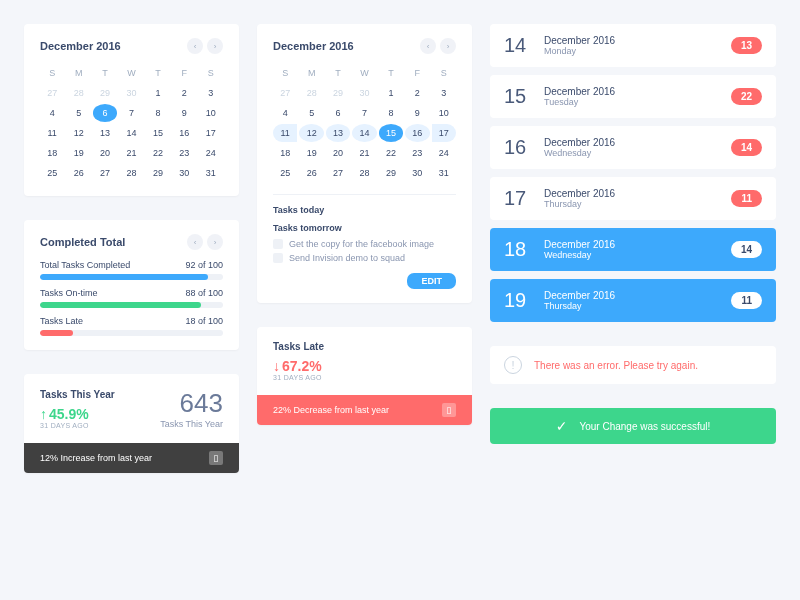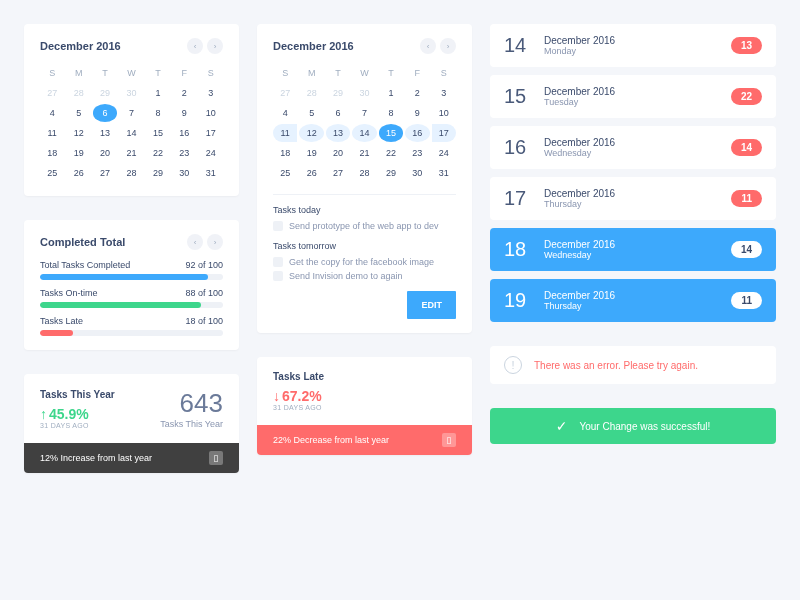--- a/index.html
+++ b/index.html
@@ -13,24 +13,24 @@
 .cal-grid{display:grid;grid-template-columns:repeat(7,1fr);gap:2px;text-align:center}
 .cal-grid .dh{font-size:9px;color:#a0aec0;padding:4px 0}
 .cal-grid .d{font-size:9px;color:#3a4a6b;padding:4px 0;border-radius:50%}
 .cal-grid .d.mute{color:#cbd5e0}
 .cal-grid .d.sel{background:#3da9fc;color:#fff}
 .cal-grid .row-sel{background:#e6f2ff}
 .cal-grid .row-sel.first{border-radius:10px 0 0 10px}
 .cal-grid .row-sel.last{border-radius:0 10px 10px 0}
 .tasks-sec{margin-top:12px;border-top:1px solid #eef1f6;padding-top:10px}
 .tgrp{margin-bottom:8px}
-.tgrp h5{font-size:9px;color:#3a4a6b;font-weight:400;margin-bottom:4px}
+.tgrp h5{font-size:9px;color:#3a4a6b;font-weight:700;margin-bottom:4px}
 .titem{display:flex;align-items:center;gap:6px;font-size:9px;color:#8a96b0;padding:2px 0}
 .titem .cb{width:10px;height:10px;background:#eef1f6;border-radius:2px;flex-shrink:0}
-.edit-btn{background:#3da9fc;color:#fff;border:none;padding:9px 14px;font-size:9px;font-weight:600;border-radius:1px;float:right;cursor:pointer}
+.edit-btn{background:#3da9fc;color:#fff;border:none;padding:3px 14px;font-size:9px;font-weight:600;border-radius:7px;float:right;cursor:pointer}
 .prog-hdr{display:flex;justify-content:space-between;font-size:9px;color:#3a4a6b;margin:8px 0 4px}
 .prog-bar{height:6px;background:#eef1f6;border-radius:3px;overflow:hidden}
 .prog-fill{height:100%;border-radius:3px}
 .stat-card{padding:0;overflow:hidden}
 .stat-top{padding:14px 16px;display:flex;justify-content:space-between;align-items:flex-end}
 .stat-left h5{font-size:10px;color:#3a4a6b;font-weight:600;margin-bottom:6px}
 .pct{font-size:14px;font-weight:600;display:flex;align-items:center;gap:2px}
 .pct.up{color:#3dd68c}.pct.dn{color:#ff6b6b}
 .ago{font-size:7px;color:#a0aec0;text-transform:uppercase;letter-spacing:0.3px}
 .stat-num{font-size:26px;color:#6b7a99;font-weight:300;text-align:right}
@@ -219,34 +219,30 @@
           <div class="d">26</div>
           <div class="d">27</div>
           <div class="d">28</div>
           <div class="d">29</div>
           <div class="d">30</div>
           <div class="d">31</div>
         </div>
     <div class="tasks-sec" id="tgroups">
           <div class="tgrp">
             <h5>Tasks today</h5>
-            <div class="titem">
-              <span class="cb"></span>
-              <span>Send prototype of the web app to dev</span>
-            </div>
           </div>
           <div class="tgrp">
             <h5>Tasks tomorrow</h5>
             <div class="titem">
               <span class="cb"></span>
               <span>Get the copy for the facebook image</span>
             </div>
             <div class="titem">
               <span class="cb"></span>
-              <span>Send Invision demo to again</span>
+              <span>Send Invision demo to squad</span>
             </div>
           </div>
         </div>
     <button class="edit-btn">EDIT</button>
     <div style="clear:both"></div>
   </div>
 
   <div class="card stat-card">
     <div class="stat-top">
       <div class="stat-left">

